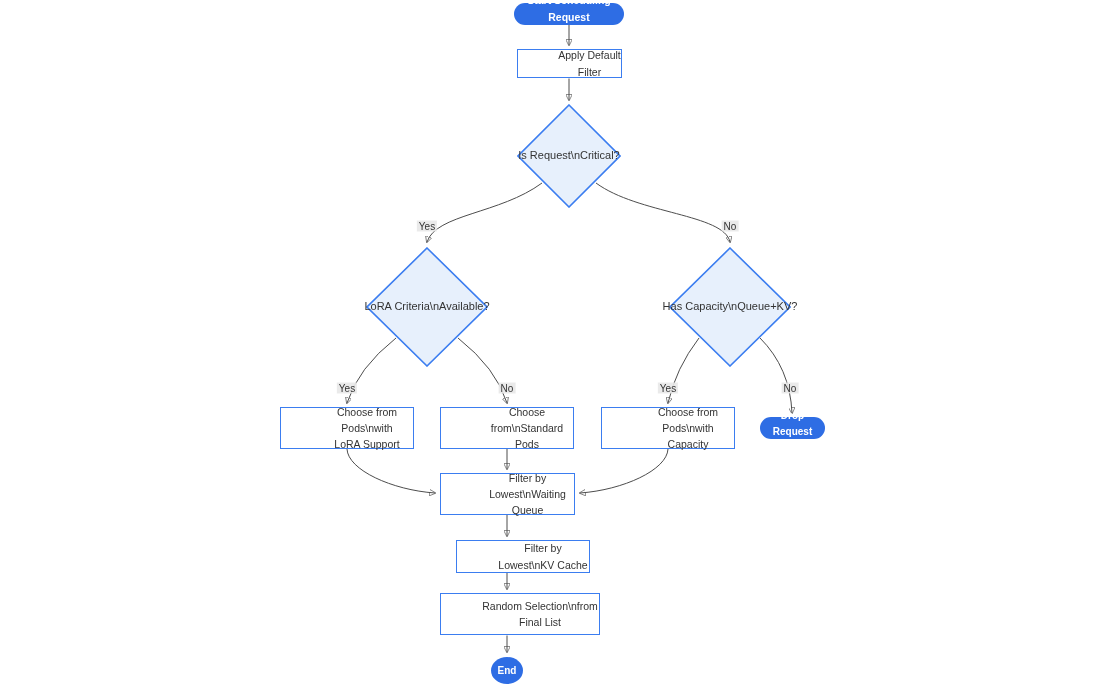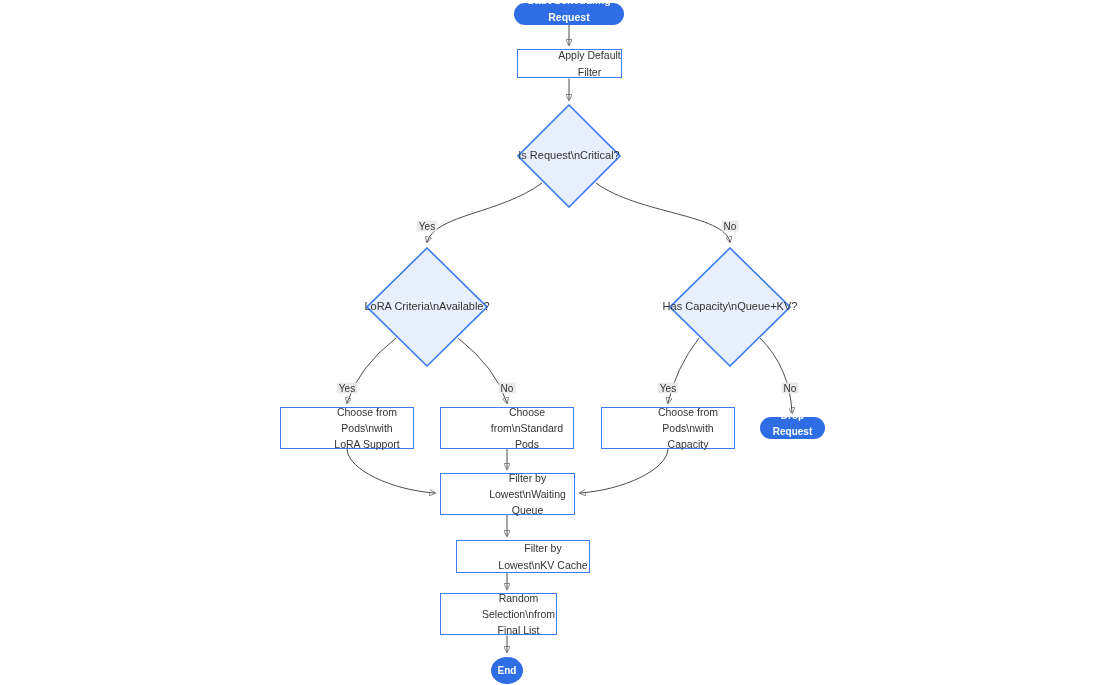--- a/index.html
+++ b/index.html
@@ -113,21 +113,21 @@
 
   <div class="node rect" style="left:440px;top:473px;width:135px;height:42px;">
     <span>Filter by Lowest\nWaiting</span>
     <span>Queue</span>
   </div>
 
   <div class="node rect" style="left:440px;top:540px;width:134px;height:33px;margin-left:16px;">
     <span>Filter by Lowest\nKV Cache</span>
   </div>
 
-  <div class="node rect" style="left:440px;top:593px;width:117px;height:42px;">
+  <div class="node rect" style="left:440px;top:593px;width:160px;height:42px;">
     <span>Random Selection\nfrom</span>
     <span>Final List</span>
   </div>
 
   <div class="node circle" style="left:491px;top:657px;width:32px;height:27px;font-size:10px;">
     <span>End</span>
   </div>
 
   <div class="edge-label" style="left:427px;top:226px;">Yes</div>
   <div class="edge-label" style="left:730px;top:226px;">No</div>

